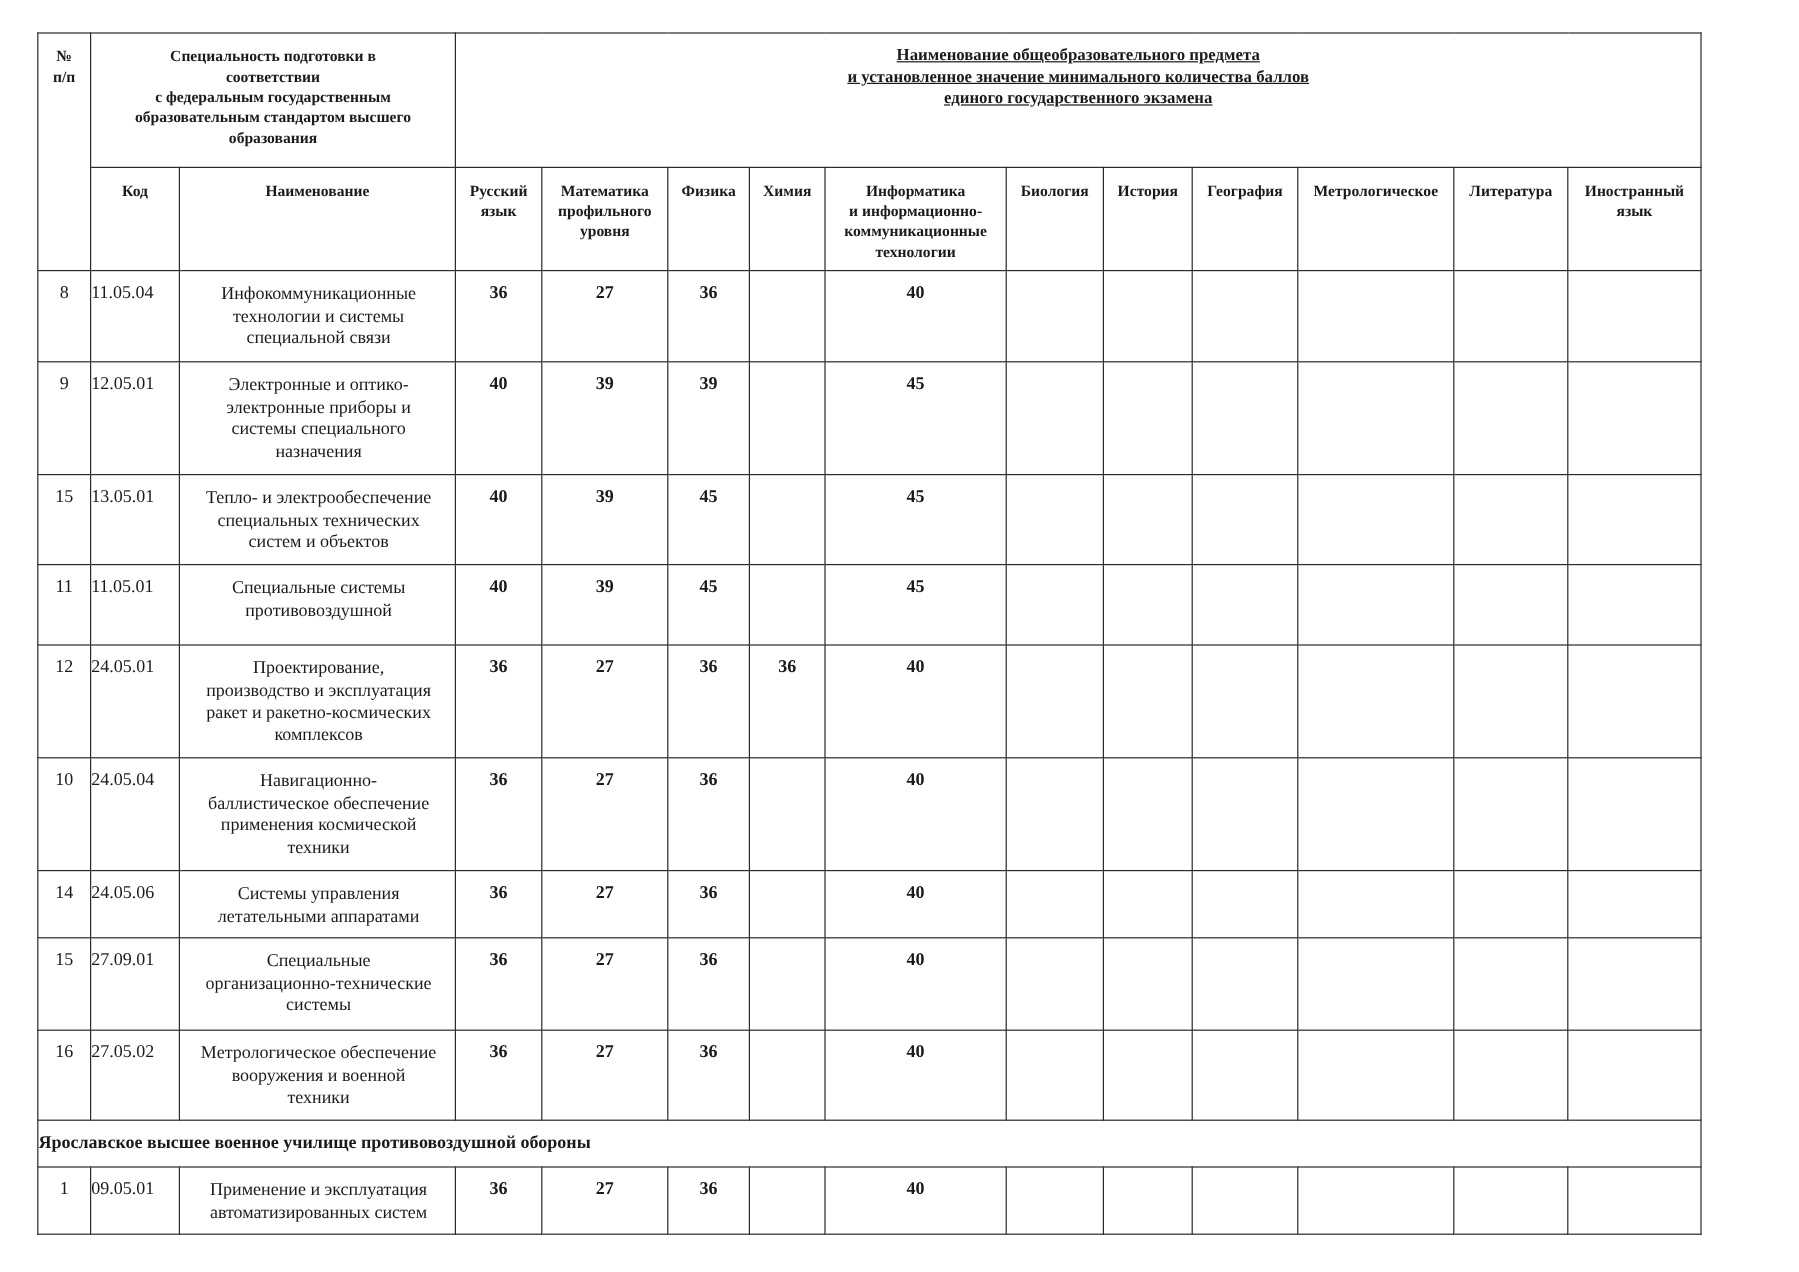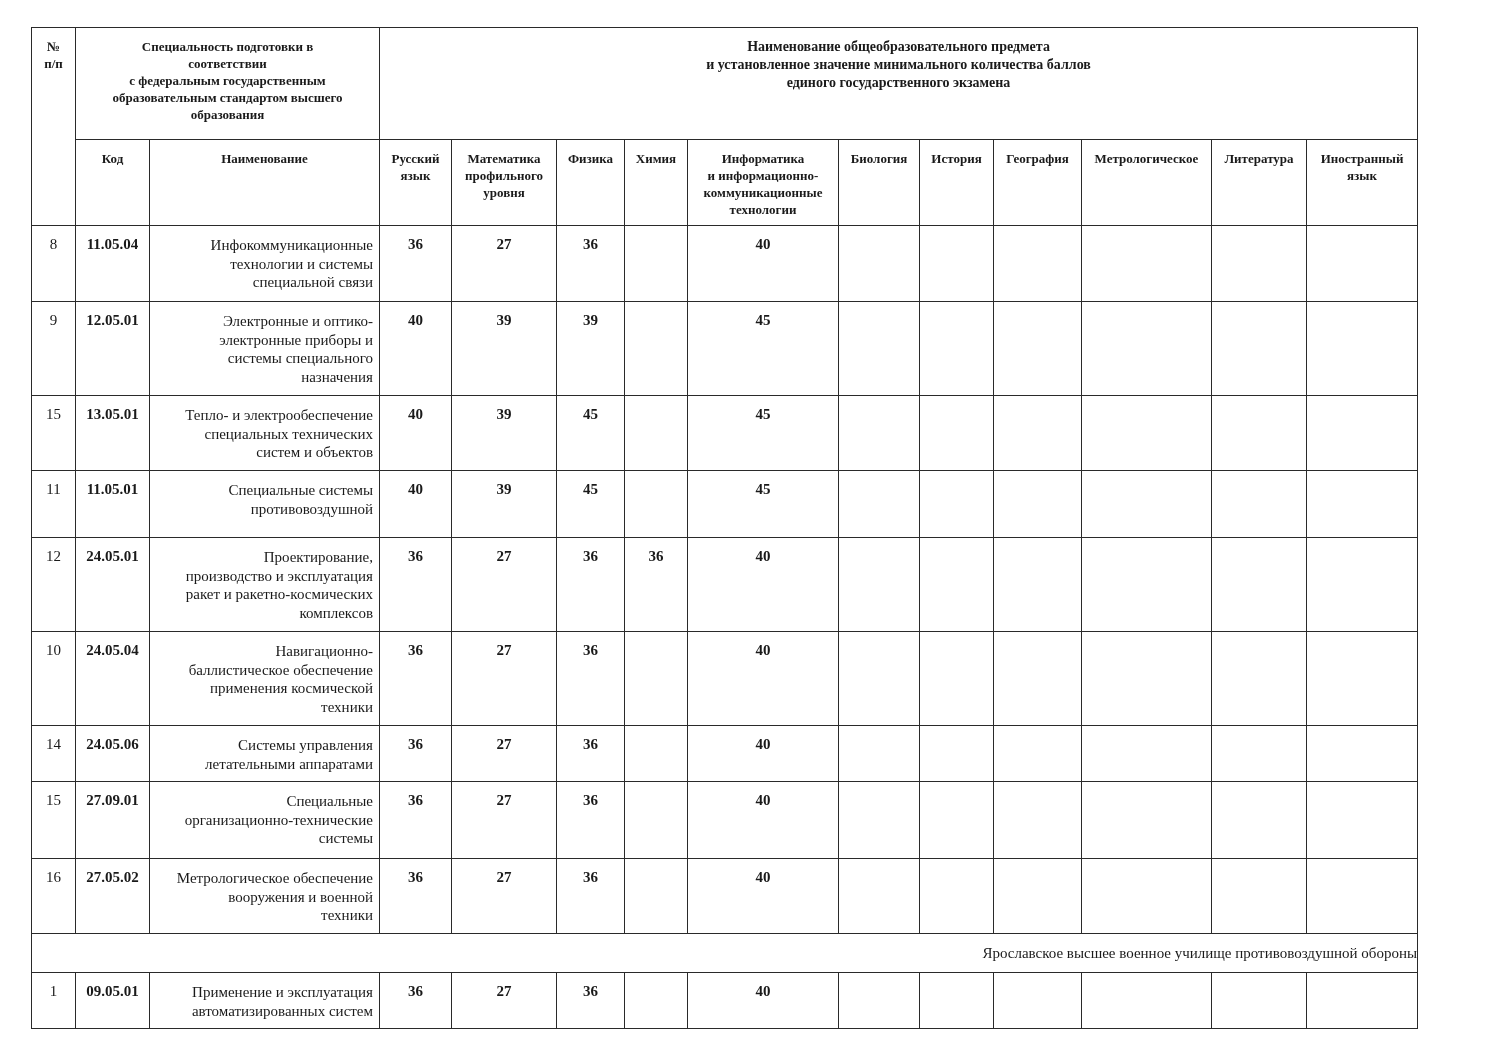--- a/index.html
+++ b/index.html
@@ -32,50 +32,49 @@
     .hdr {
       font-weight: bold;
       font-size: 13px;
       line-height: 17px;
       text-align: center;
     }
     .hdr-top {
       font-size: 14px;
       line-height: 18px;
       padding-top: 10px !important;
+      text-decoration: underline;
     }
     .hdr-sub {
       padding-top: 10px !important;
     }
     .num {
       text-align: center;
       font-size: 15px;
       padding-top: 10px !important;
     }
     .code {
+      font-size: 15px;
+      padding-top: 10px !important;
+    }
+    .name {
       text-align: center;
-      font-size: 15px;
-      padding-top: 10px !important;
-      font-weight: bold;
-    }
-    .name {
-      text-align: right;
       font-size: 15px;
       line-height: 18.5px;
       padding: 10px 6px 0 8px !important;
     }
     .score {
       text-align: center;
       font-weight: bold;
       font-size: 15px;
       padding-top: 10px !important;
     }
     .section {
-      text-align: right;
-      font-weight: normal;
+      text-align: left;
+      font-weight: bold;
       font-size: 15px;
       vertical-align: middle !important;
     }
     .pre { white-space: pre-line; }
   </style>
 </head>
 <body>
 
 <table class="doc">
   <colgroup>

